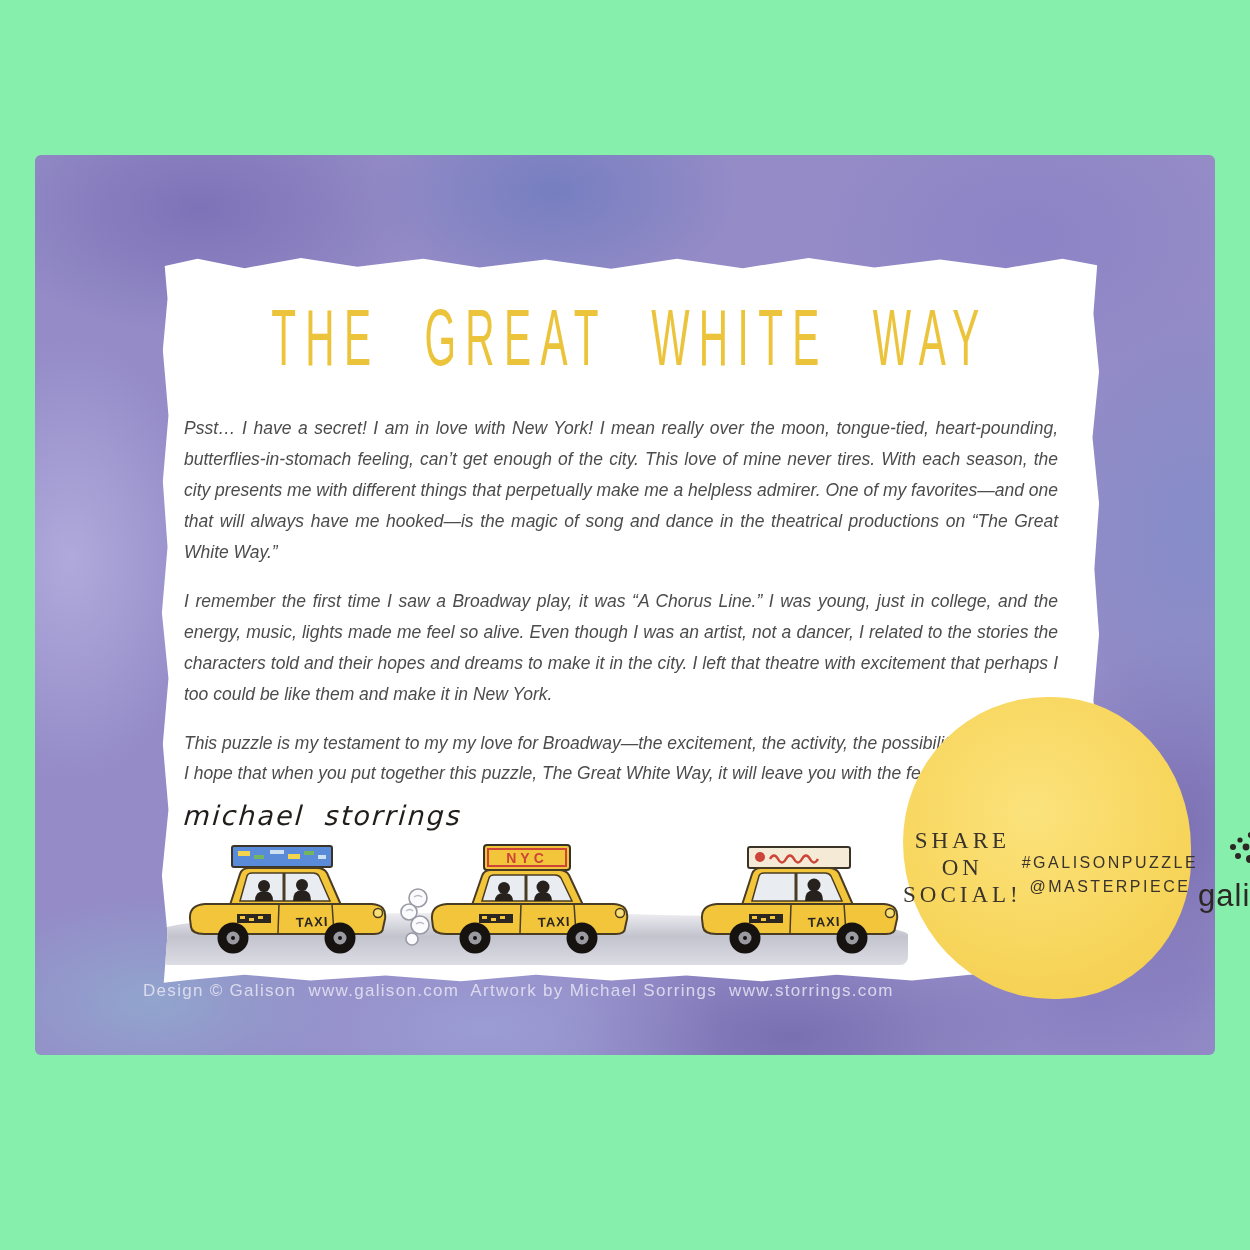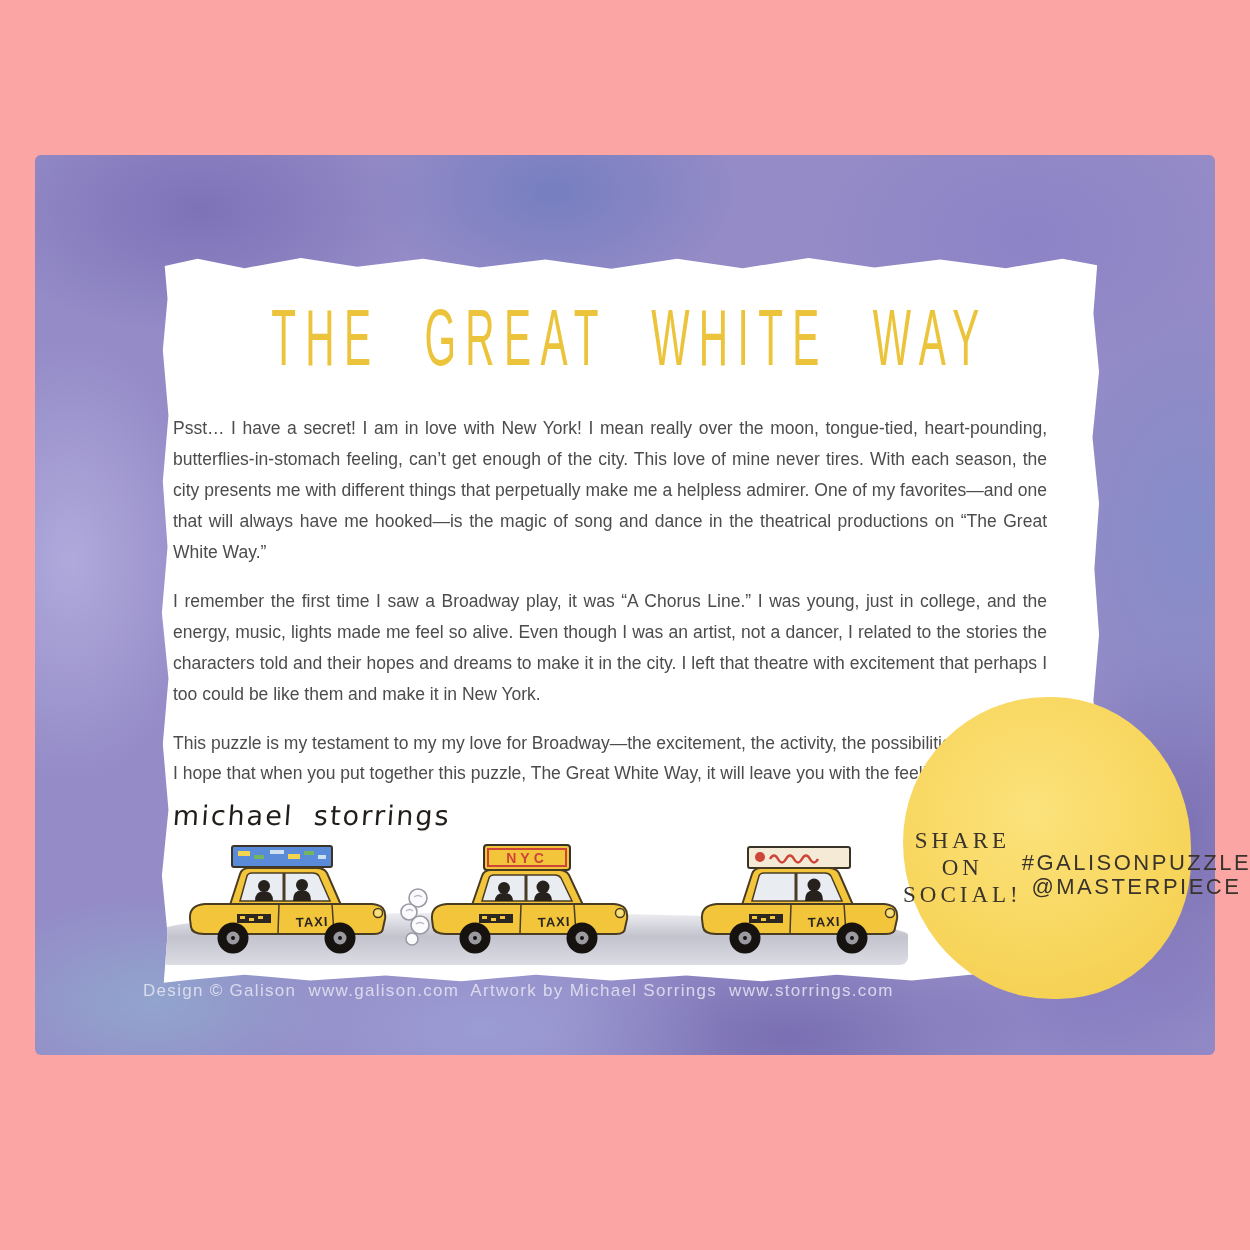--- a/index.html
+++ b/index.html
@@ -1,17 +1,17 @@
 <!DOCTYPE html>
 <html><head>
 <meta charset="utf-8">
 <style>
   html,body{margin:0;padding:0;}
   body{width:1250px;height:1250px;background:#ffffff;font-family:"Liberation Sans",sans-serif;}
-  .page{position:relative;width:1250px;height:1250px;background:#fca5a5;overflow:hidden;}
+  .page{position:relative;width:1250px;height:1250px;background:#86efac;overflow:hidden;}
 
   
   .card{
     position:absolute;left:35px;top:155px;width:1180px;height:900px;
     background-color:#948bc7;
     background-image:
       radial-gradient(ellipse 320px 180px at 14% 6%, rgba(118,106,178,.75), transparent 70%),
       radial-gradient(ellipse 260px 160px at 44% 4%, rgba(98,118,188,.6), transparent 70%),
       radial-gradient(ellipse 300px 200px at 84% 9%, rgba(134,124,198,.55), transparent 70%),
       radial-gradient(ellipse 200px 320px at 3% 45%, rgba(181,175,223,.85), transparent 70%),
@@ -35,22 +35,22 @@
     position:absolute;top:36px;left:0;width:100%;text-align:center;
     color:#ecc43c;white-space:nowrap;
   }
   .title span{
     display:inline-block;font-size:52px;font-weight:400;letter-spacing:12px;word-spacing:30px;
     transform:scale(.78,1.55);transform-origin:center top;
     font-family:"Liberation Sans",sans-serif;
   }
 
   .letter{
-    position:absolute;left:13px;top:158px;width:874px;
-    color:#4c4c4c;font-size:17.5px;line-height:31px;
+    position:absolute;left:24px;top:158px;width:874px;
+    color:#4c4c4c;font-size:17.5px;line-height:31px;font-style:italic;
   }
   .letter p{margin:0 0 18px 0;text-align:justify;}
   .letter .p3 div{text-align:left;line-height:30px;}
   .signature{
     margin-top:12px;font-size:27px;color:#211d1a;letter-spacing:2px;word-spacing:10px;
     transform:skewX(-4deg);font-family:"DejaVu Sans",sans-serif;font-weight:500;
   }
 
   
   .street{
@@ -70,21 +70,21 @@
     background:radial-gradient(circle at 45% 38%, #fbe27c 0%, #f8d75f 55%, #f4cf50 85%, #f1c947 100%);
     border-radius:51% 49% 47% 53% / 49% 51% 47% 53%;
     display:flex;flex-direction:row;align-items:center;justify-content:flex-start;
     text-align:center;padding-top:38px;box-sizing:border-box;
   }
   .social-heading{
     font-family:"Liberation Serif",serif;color:#3a342c;font-size:23px;letter-spacing:4px;
     line-height:27px;font-weight:500;
   }
   .social-tag{margin-top:14px;color:#3e3831;font-size:15px;letter-spacing:1.8px;line-height:21px;}
-  .social-handles{margin-top:16px;color:#39332c;font-size:22px;letter-spacing:2.5px;line-height:24px;}
+  .social-handles{margin-top:16px;color:#39332c;font-size:16px;letter-spacing:2.5px;line-height:24px;}
   .brand{margin-top:10px;display:flex;flex-direction:column;align-items:center;gap:13px;}
   .brand-dots{width:46px;height:36px;}
   .brand-name{font-size:31px;color:#2b2722;letter-spacing:1px;font-weight:400;margin-top:-2px;}
 
   
   .credits{
     position:absolute;left:108px;top:826px;z-index:4;
     color:rgba(231,229,243,.85);font-size:17px;letter-spacing:1.3px;white-space:pre;
   }
 

